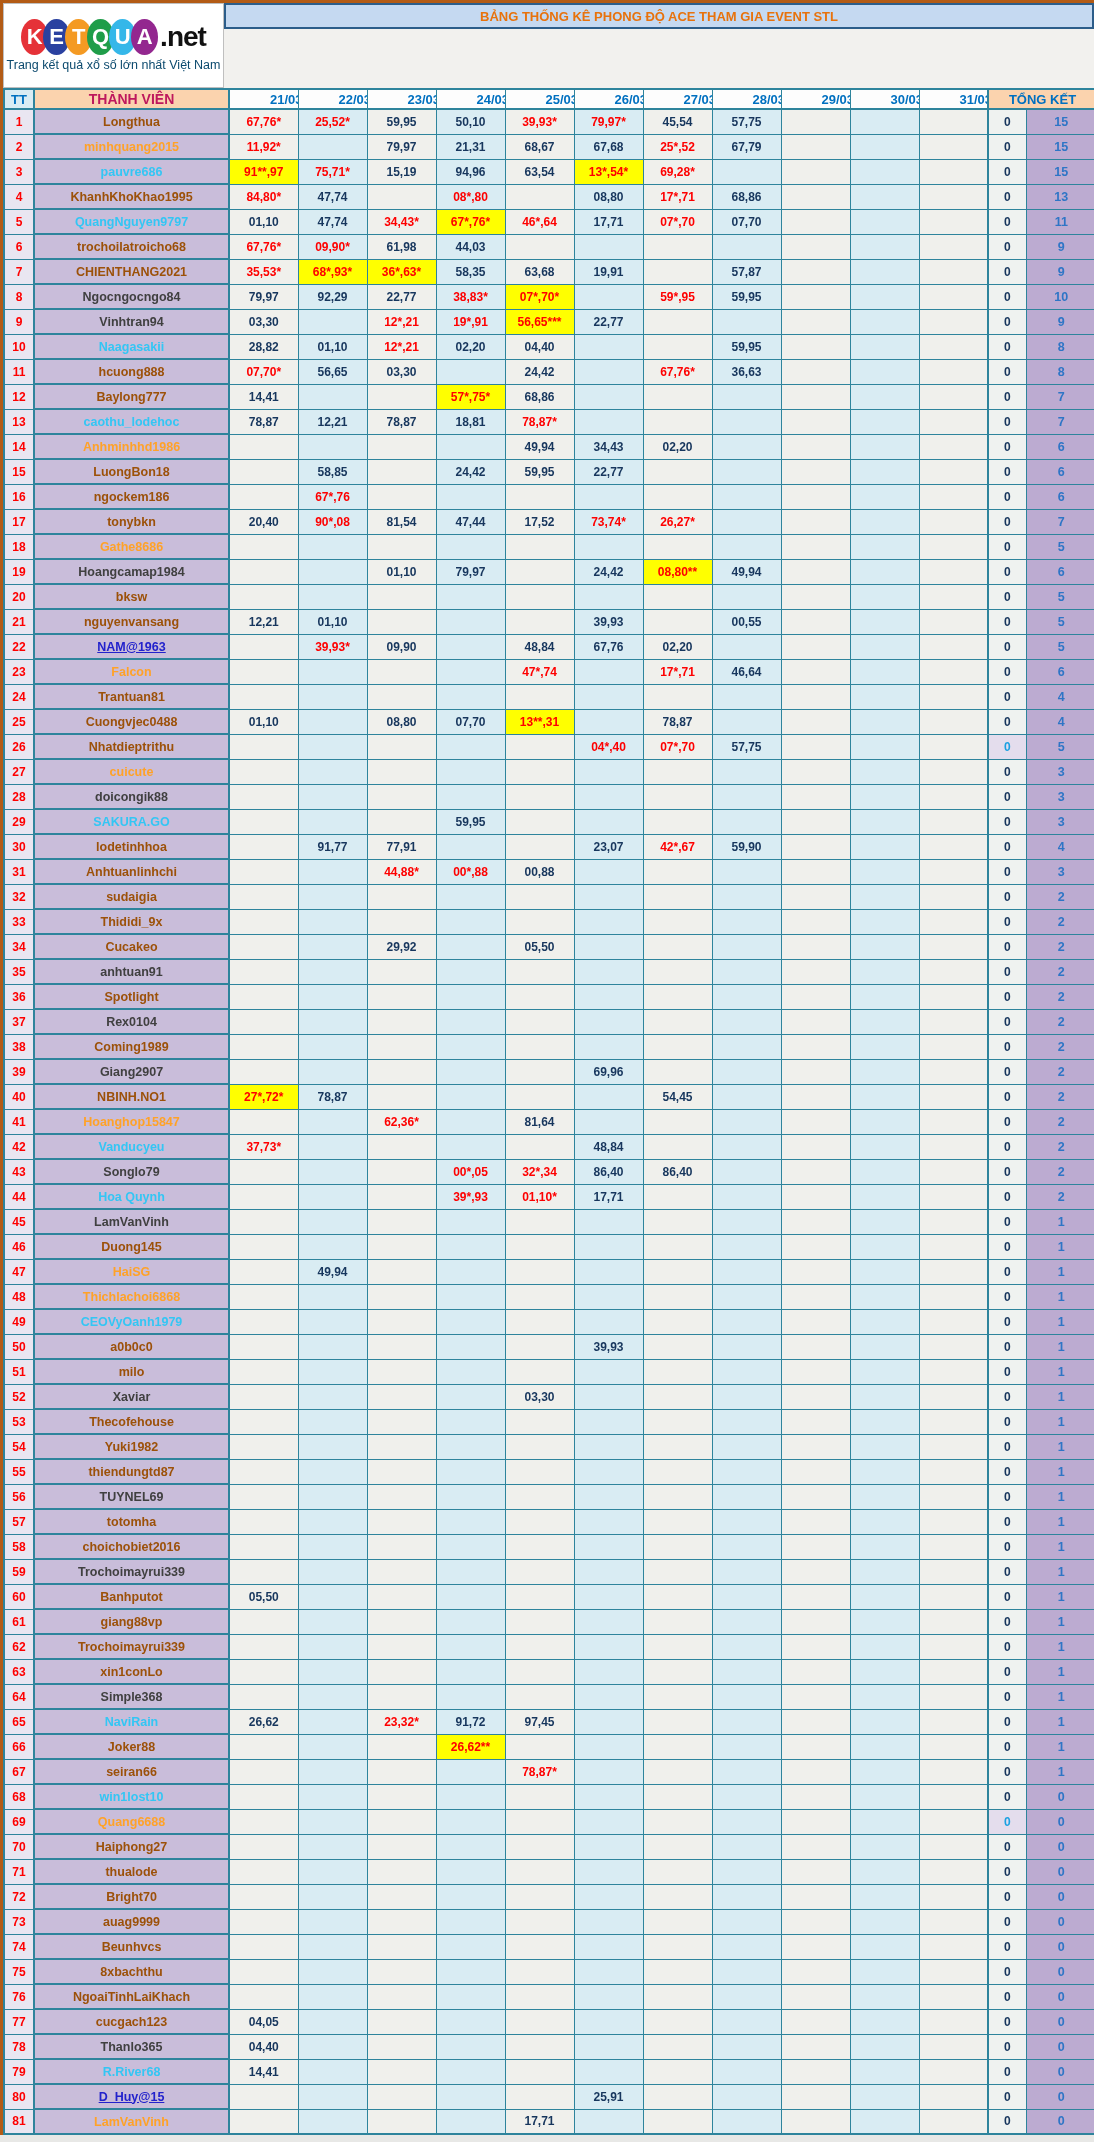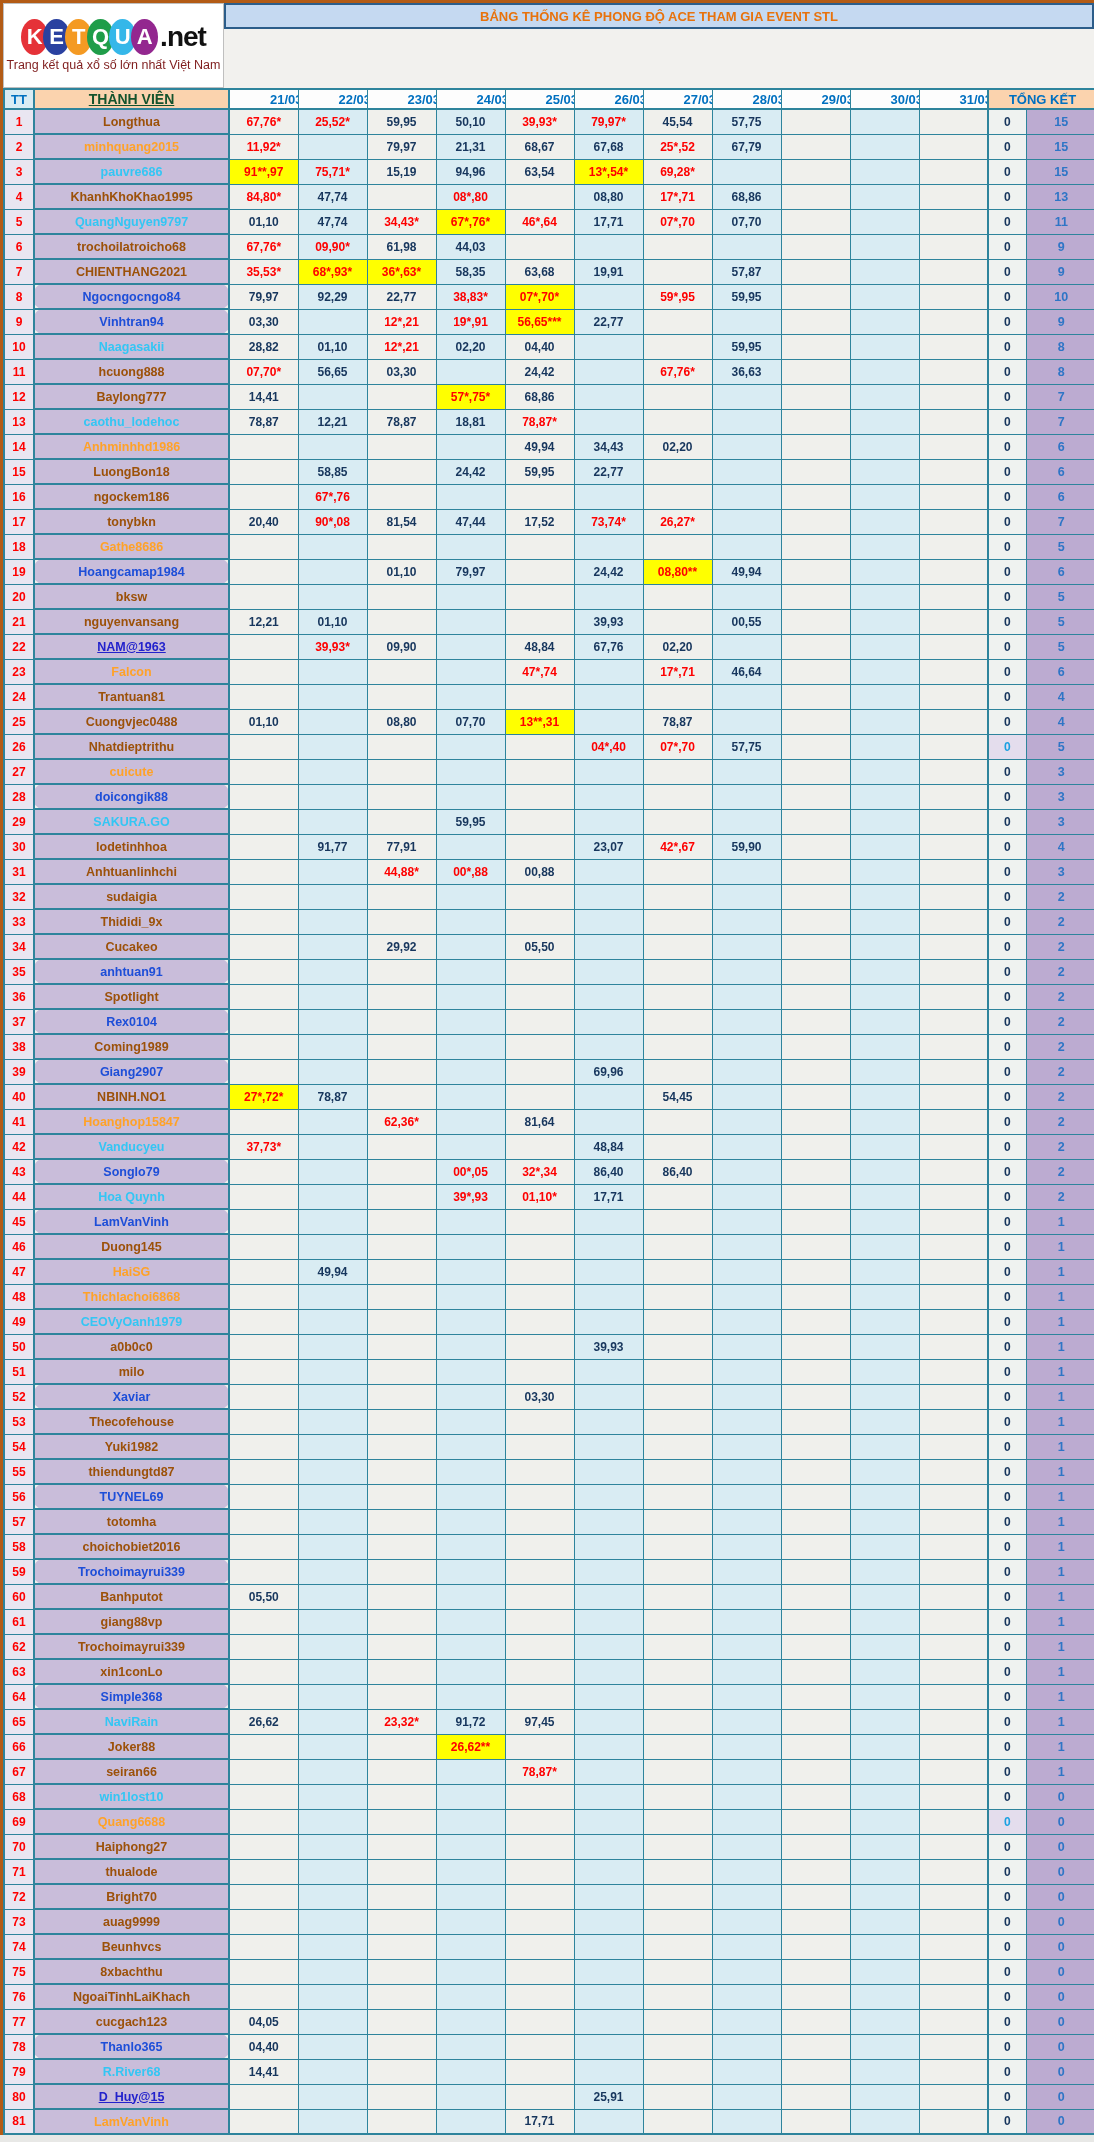--- a/index.html
+++ b/index.html
@@ -6,49 +6,49 @@
   .page{width:1094px;background:#f2f1ee;border-top:3px solid #b35b15;border-left:3px solid #b35b15;box-sizing:border-box;
         font-family:"Liberation Sans",sans-serif;}
   
   .top{display:flex;height:85px;}
   .logo-box{width:221px;background:#ffffff;border:1px solid #bfbfbf;box-sizing:border-box;
             display:flex;flex-direction:column;justify-content:center;align-items:center;}
   .logo-line{display:flex;align-items:center;}
   .logo-letter{display:inline-block;width:27px;height:36px;border-radius:50%;color:#fff;
                font-weight:bold;font-size:22px;line-height:36px;text-align:center;margin-right:-5px;}
   .logo-net{font-weight:bold;font-size:28px;color:#111;margin-left:7px;letter-spacing:-1px;}
-  .logo-sub{font-size:12.5px;color:#7f1d1d;margin-top:3px;}
+  .logo-sub{font-size:12.5px;color:#0c4a6e;margin-top:3px;}
   .banner{flex:1;display:flex;flex-direction:column;}
   .banner-top{height:26px;box-sizing:border-box;background:#c5d9f1;border:2px solid #2c5d8a;
               color:#e8720c;font-weight:bold;font-size:13px;display:flex;align-items:center;justify-content:center;}
   .banner-month{flex:1;box-sizing:border-box;background:#e4dfec;border:2px solid #2c5d8a;border-top:0;
                 color:#1f3864;font-weight:bold;font-size:27px;display:flex;align-items:center;justify-content:center;
                 letter-spacing:1px;}
   
   table{border-collapse:collapse;table-layout:fixed;width:1091px;border:2px solid #2e849c;}
   th,td{border:1px solid #2e849c;padding:0;height:25px;box-sizing:border-box;overflow:hidden;
         white-space:nowrap;text-align:center;font-weight:bold;font-size:12px;}
   thead th{height:20px;border-bottom:2px solid #2e849c;}
   .h-tt{background:#d9ecf4;color:#0070c0;font-size:13px;}
-  .h-member{background:#fbd3ae;color:#14532d;font-size:14px;border-left:2px solid #2e849c;border-right:2px solid #2e849c;text-decoration:underline;}
+  .h-member{background:#fbd3ae;color:#be185d;font-size:14px;border-left:2px solid #2e849c;border-right:2px solid #2e849c;}
   .h-date{background:#fdfdfd;color:#0070c0;font-size:13px;padding-left:40px;}
   .h-total{background:#fbd3ae;color:#0070c0;font-size:13px;border-left:2px solid #2e849c;}
   td.num{background:#e9e6f1;color:#fe0000;}
   td.name{background:#c9bdda;font-size:12.5px;border:2px solid #2e849c;}
   td.cg{background:#f0f0ec;color:#17365d;}
   td.cb{background:#d9ecf3;color:#17365d;}
   td.red{color:#fe0000;}
   td.hl{background:#ffff00;}
   td.zero{background:#eff2f0;color:#17365d;border-left:2px solid #2e849c;}
   td.zero.zblue{color:#1ba1e2;background:#e4dded;}
   td.total{background:#bcabd1;color:#2e75c6;font-size:12.5px;}
   .c-brown{color:#9c5109;}
   .c-orange{color:#ffa228;margin-left:12px;}
   .c-cyan{color:#33c6f4;}
-  .c-black{color:#1d4ed8;border-radius:9px;}
+  .c-black{color:#404040;}
   .c-link{color:#2222cc;text-decoration:underline;}
 </style>
 </head>
 <body>
 
 <div class="page">
   <div class="top">
     <div class="logo-box">
       <div class="logo-line" id="logo-line">
           <span class="logo-letter" style="background: rgb(229, 50, 56);">K</span>

